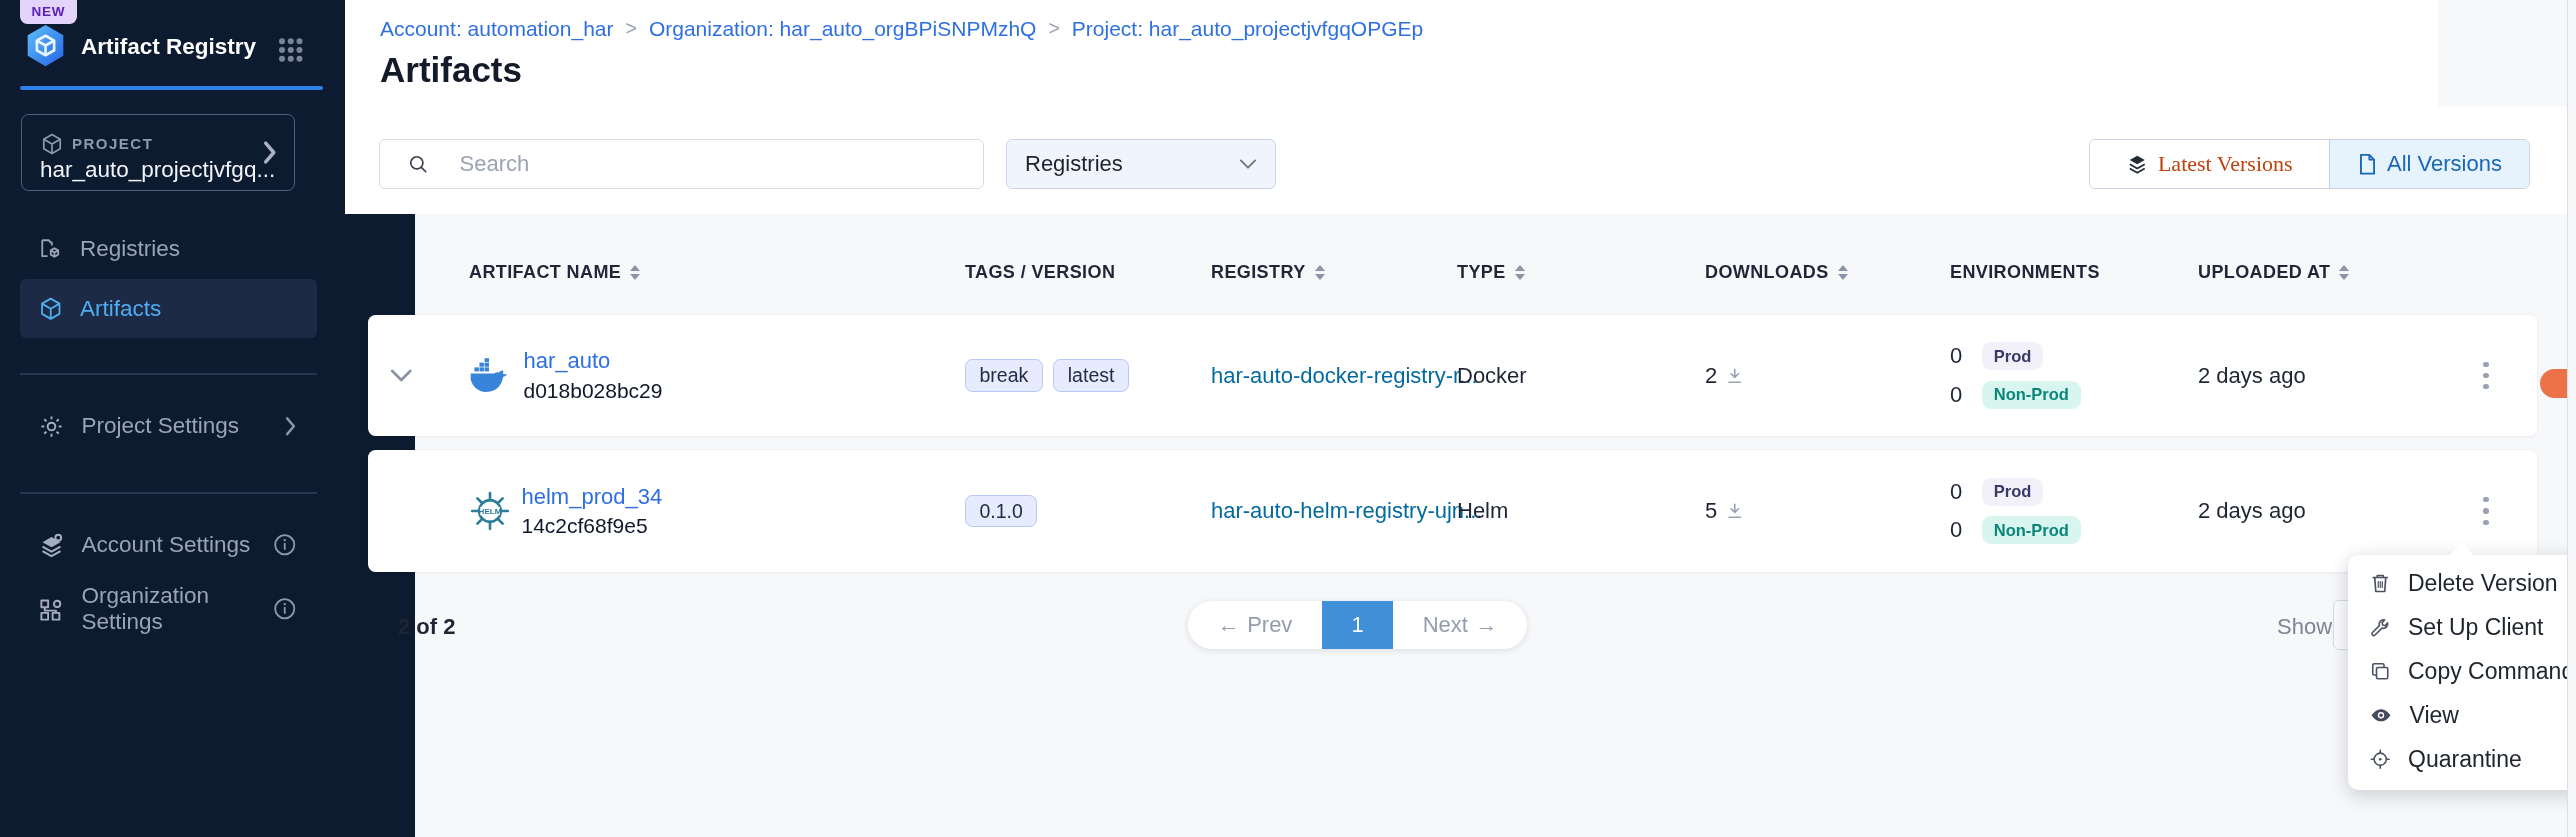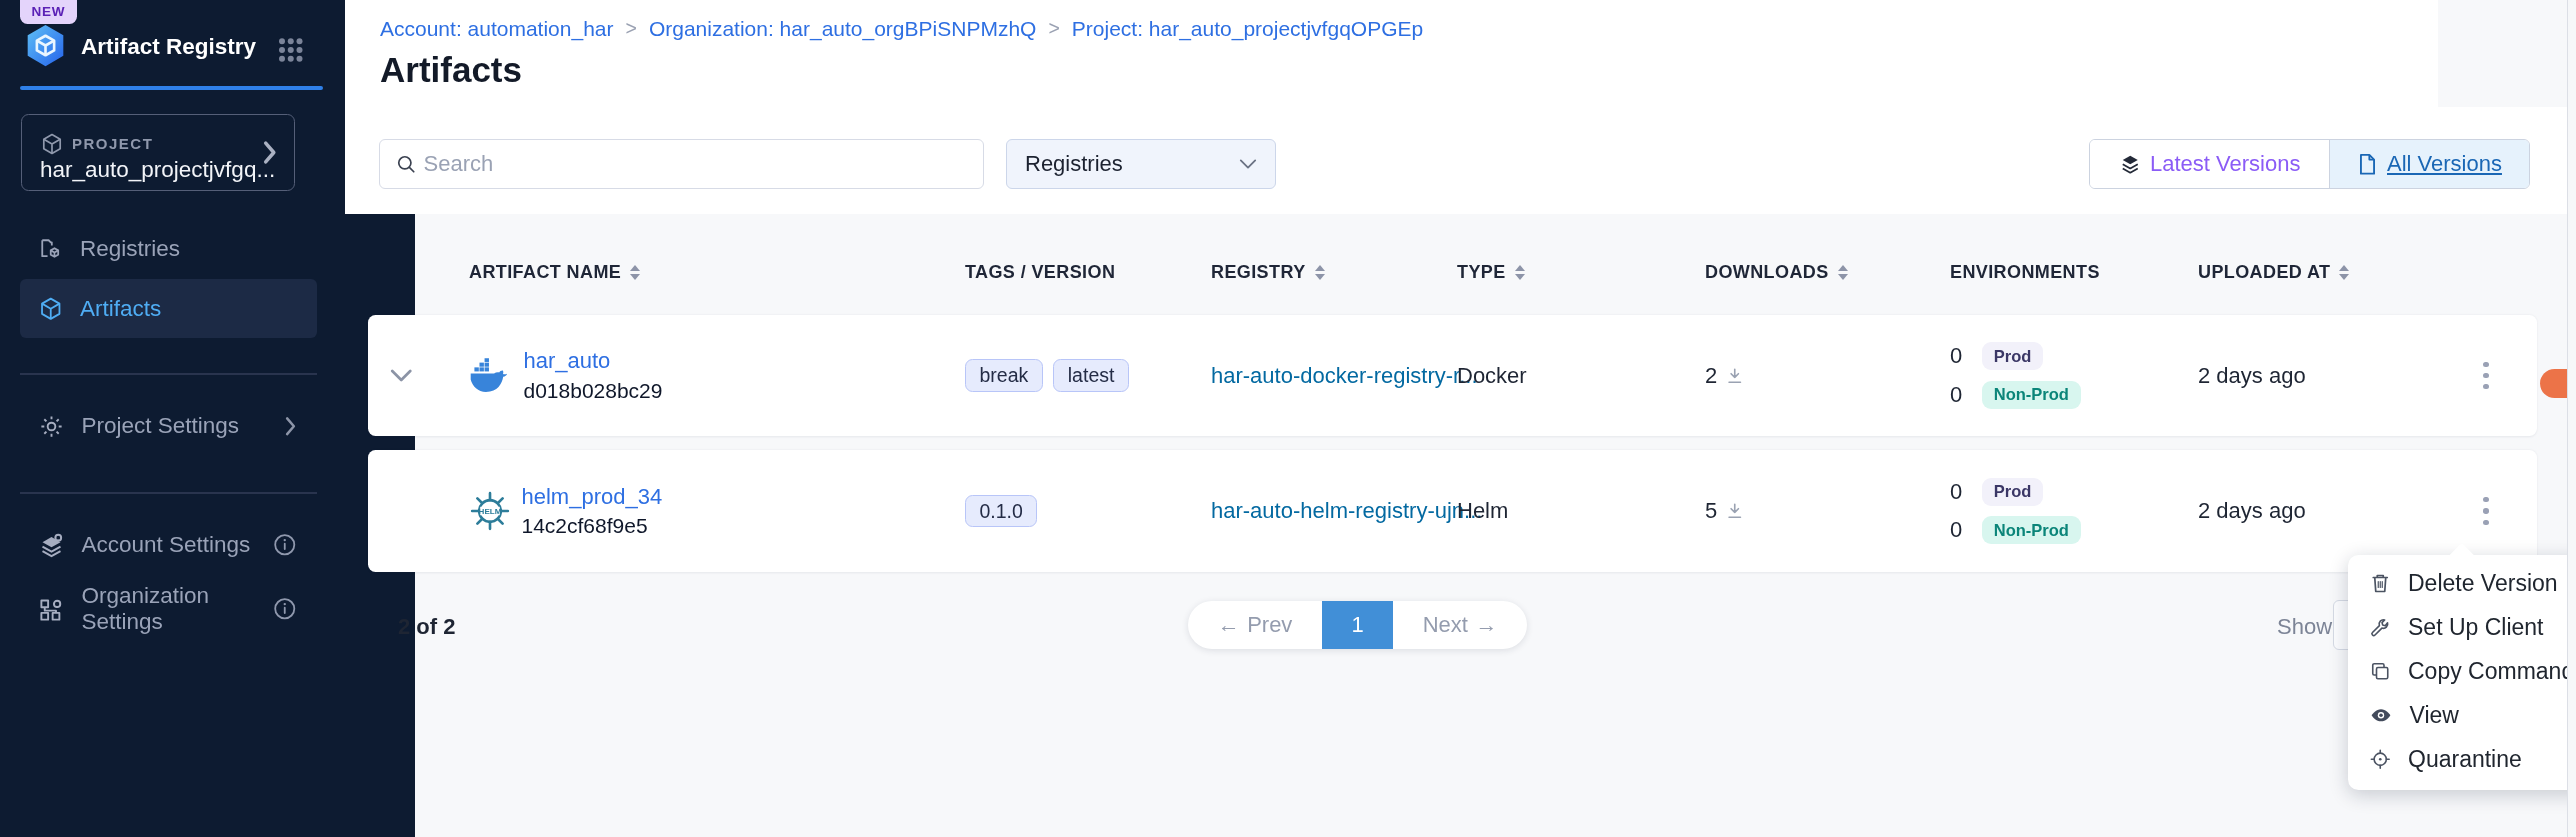--- a/index.html
+++ b/index.html
@@ -28,31 +28,31 @@
   .side-divider{position:absolute;left:20px;width:297px;height:1.5px;background:#29344e;}
 
   
   .top-band{position:absolute;left:345px;top:0;width:2093px;height:107px;background:#fff;border-bottom:0.8px solid #e9ebf0;}
   .breadcrumb{position:absolute;left:35px;top:16.5px;display:flex;align-items:center;gap:12px;font-size:21px;}
   .crumb{color:#2e6fe2;text-decoration:none;cursor:pointer;}
   .crumb-sep{color:#9aa1b2;font-size:19.5px;}
   .page-title{position:absolute;left:35px;top:50px;font-size:35px;font-weight:bold;color:#131a28;}
   .toolbar-band{position:absolute;left:345px;top:107px;width:2231px;height:107px;background:#fff;}
   .search-box{position:absolute;left:34px;top:32px;width:605px;height:50px;border:1.5px solid #d7dbe6;border-radius:6px;
-              background:#fff;display:flex;align-items:center;padding:0 15px;box-sizing:border-box;gap:4px;}
+              background:#fff;display:flex;align-items:center;padding:0 27px;box-sizing:border-box;gap:28px;}
   .search-box input{border:0;outline:none;flex:1;font-size:22px;font-family:"Liberation Sans",sans-serif;color:#3a4150;}
   .search-box input::placeholder{color:#9aa2b4;}
   .filter-btn{position:absolute;top:32px;height:50px;border:1.5px solid #ccd6ea;border-radius:6px;background:#f0f4fc;
               display:flex;align-items:center;justify-content:space-between;padding:0 18px;box-sizing:border-box;
               font-size:22px;color:#1c2230;cursor:pointer;}
   .toggle{position:absolute;left:1744px;top:32px;width:441px;height:50px;border:1.5px solid #ccd3e0;border-radius:6px;
           display:flex;overflow:hidden;box-sizing:border-box;background:#fff;}
   .toggle-seg{display:flex;align-items:center;justify-content:center;gap:9px;font-size:22px;cursor:pointer;}
-  .toggle-latest{width:239px;color:#8b5cf6;background:#fff;border-right:1.5px solid #ccd3e0;}
-  .toggle-all{flex:1;color:#1a67b5;background:#e6f2fc;text-decoration:underline;}
+  .toggle-latest{width:239px;color:#c2410c;background:#fff;border-right:1.5px solid #ccd3e0;font-family:Liberation Serif, serif;}
+  .toggle-all{flex:1;color:#1a67b5;background:#e6f2fc;}
 
   
   .tgrid{display:grid;grid-template-columns:66px 525px 246px 246px 248px 245px 248px 242px 104px;align-items:center;}
   .thead{position:absolute;left:368px;top:248px;width:2169px;height:48px;font-size:18px;font-weight:bold;
          letter-spacing:0.4px;color:#1f2637;}
   .th{display:flex;align-items:center;}
   .pad{padding-left:35px;box-sizing:border-box;}
   .pad8{padding-left:6px;box-sizing:border-box;}
   .sort{display:inline-flex;flex-direction:column;gap:3px;margin-left:9px;cursor:pointer;}
   .sort i{width:0;height:0;border-left:5.3px solid transparent;border-right:5.3px solid transparent;}

